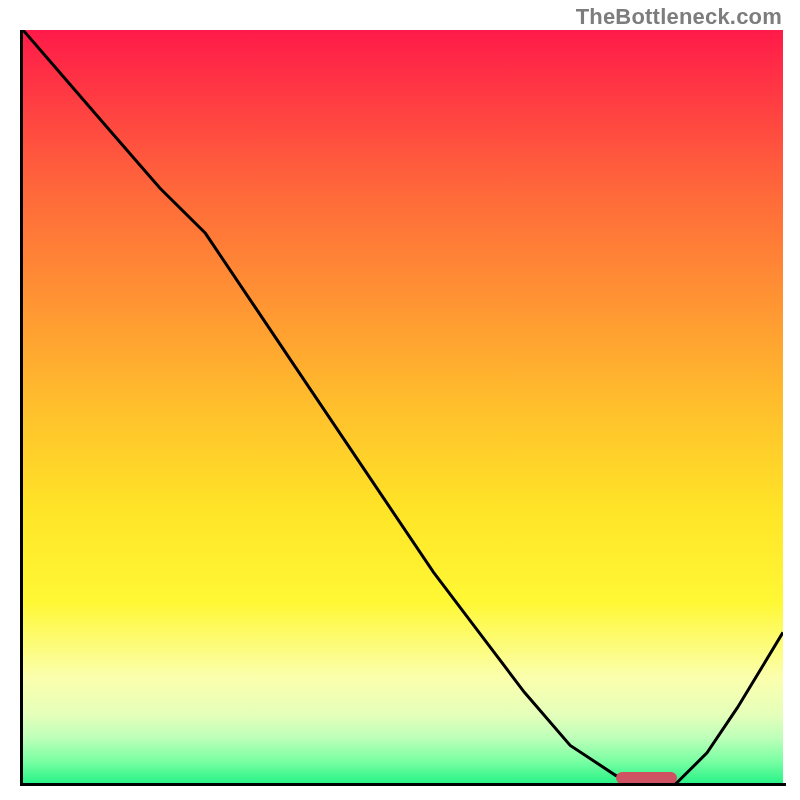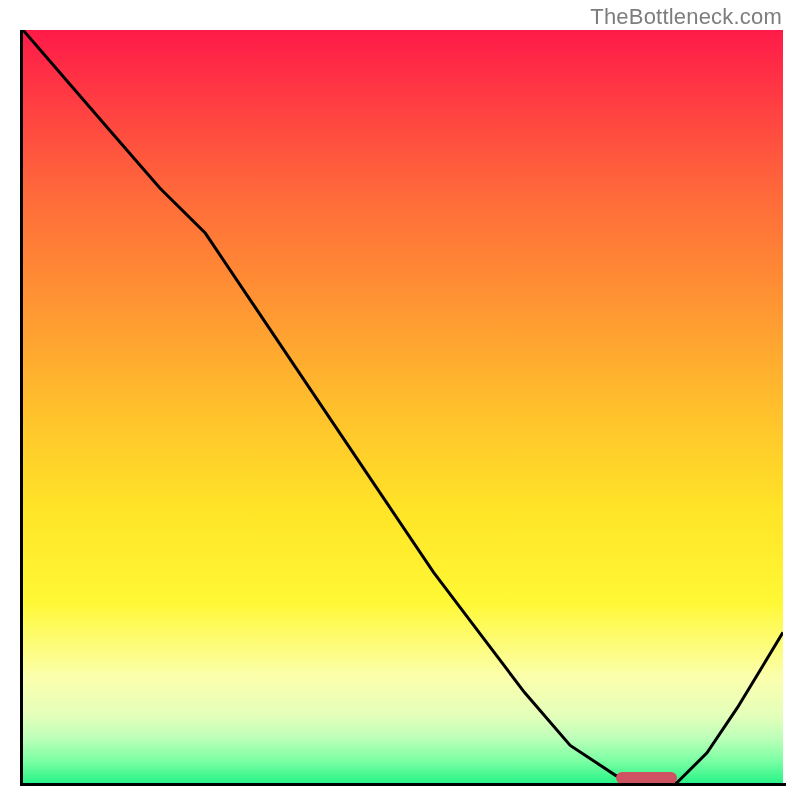--- a/index.html
+++ b/index.html
@@ -14,21 +14,21 @@
   .container {
     position: relative;
     width: 800px;
     height: 800px;
   }
   .watermark {
     position: absolute;
     top: 4px;
     right: 18px;
     font-size: 22px;
-    font-weight: 400;
+    font-weight: 700;
     color: #7d7d7d;
     letter-spacing: 0.2px;
   }
   .plot-area {
     position: absolute;
     left: 23px;
     top: 30px;
     width: 760px;
     height: 753px;
     box-sizing: border-box;

